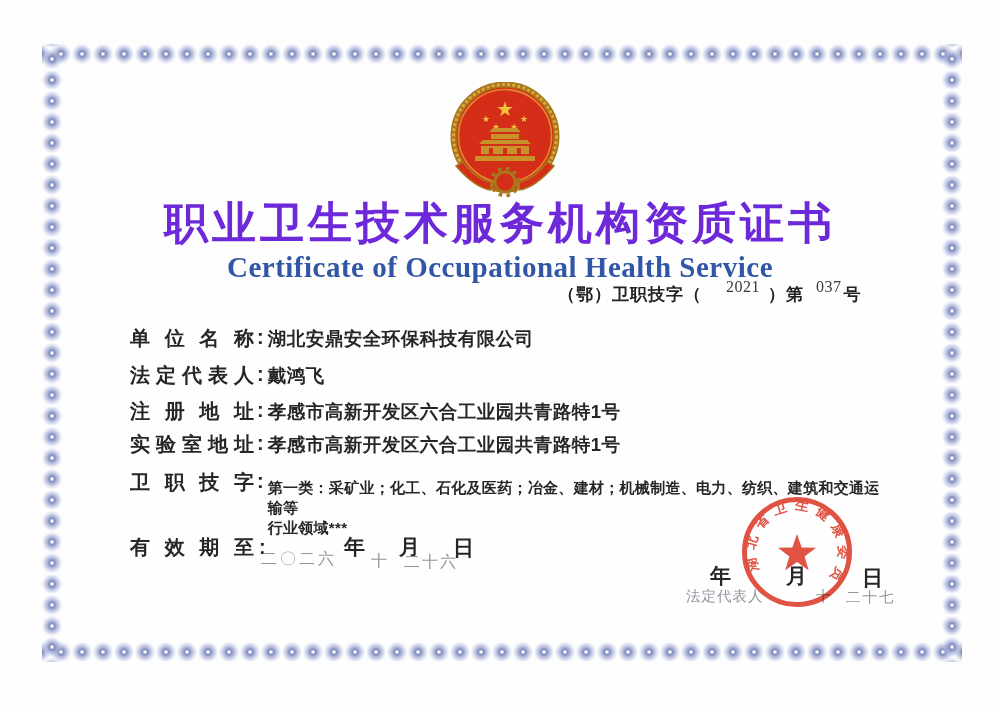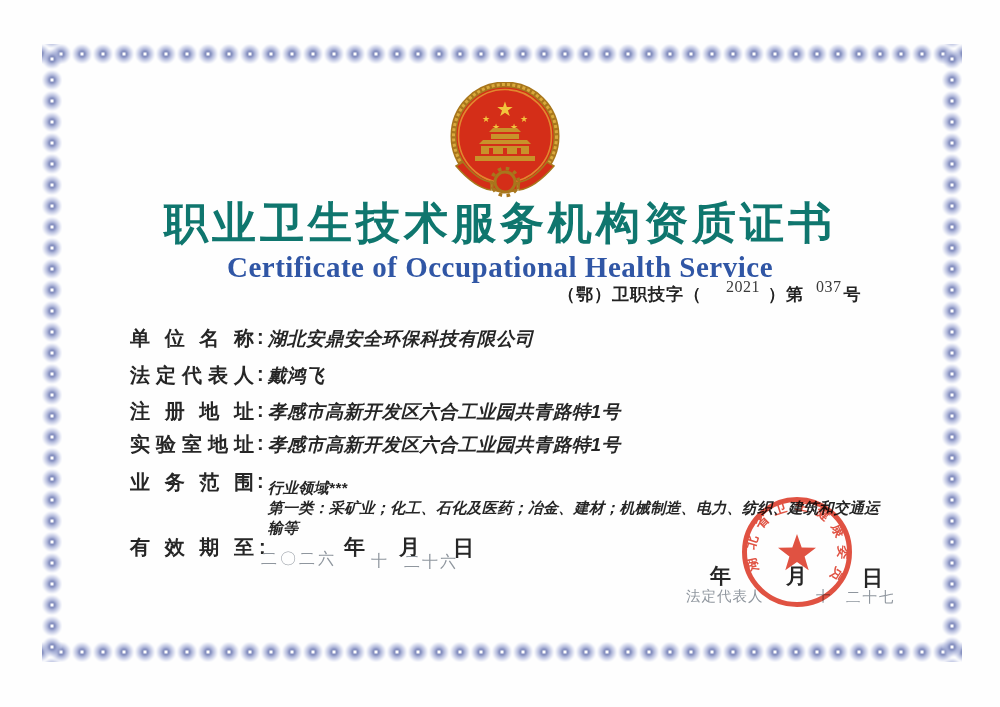--- a/index.html
+++ b/index.html
@@ -24,21 +24,21 @@
   .lace.bottom{left:0;bottom:0;width:100%;height:20px;}
   .lace.left{left:0;top:0;width:20px;height:100%;}
   .lace.right{right:0;top:0;width:20px;height:100%;}
 
   
   .emblem{position:absolute;left:445px;top:82px;width:120px;height:124px;}
 
   
   .title-cn{
     position:absolute;left:0;top:199px;width:100%;text-align:center;
-    font-size:44px;font-weight:bold;color:#0f766e;letter-spacing:4px;line-height:1.1;
+    font-size:44px;font-weight:bold;color:#6d28d9;letter-spacing:4px;line-height:1.1;
   }
   .title-en{
     position:absolute;left:0;top:251px;width:100%;text-align:center;
     font-family:"Liberation Serif","DejaVu Serif",serif;
     font-size:29px;font-weight:bold;color:#3056a5;letter-spacing:.5px;
   }
 
   
   .cert-no{
     position:absolute;left:558px;top:283px;width:360px;
@@ -59,21 +59,21 @@
   .row.r2{top:37px;}
   .row.r3{top:73px;}
   .row.r4{top:106px;}
   .row.r5{top:144px;}
   .label{
     display:inline-block;width:124px;vertical-align:top;
     text-align:justify;text-align-last:justify;
     font-size:20px;font-weight:bold;color:#262626;
   }
   .colon{display:inline-block;font-size:20px;font-weight:bold;color:#262626;padding:1px 4px 0 3px;vertical-align:top;}
-  .value{display:inline-block;font-size:18.5px;font-weight:bold;color:#262626;letter-spacing:.5px;vertical-align:top;padding-top:1px;font-style:italic;}
+  .value{display:inline-block;font-size:18.5px;font-weight:bold;color:#262626;letter-spacing:.5px;vertical-align:top;padding-top:1px;}
   .row.r5 .value{font-size:15px;letter-spacing:.3px;padding-top:9px;line-height:20px;white-space:normal;width:620px;}
   .scope-line{display:block;}
 
   
   .validity{position:absolute;left:130px;top:531px;width:520px;height:48px;}
   .validity .label{position:absolute;left:0;top:3px;}
   .validity .colon{position:absolute;left:126px;top:4px;}
   .vunit{position:absolute;font-size:21px;font-weight:bold;color:#262626;}
   .vstamp{position:absolute;font-size:16px;color:#8f969e;letter-spacing:3px;white-space:nowrap;}
   .validity .vstamp.y{left:131px;top:18px;}
@@ -158,21 +158,21 @@
     <div class="row r2">
       <span class="label">法定代表人</span><span class="colon">:</span><span class="value">戴鸿飞</span>
     </div>
     <div class="row r3">
       <span class="label">注册地址</span><span class="colon">:</span><span class="value">孝感市高新开发区六合工业园共青路特1号</span>
     </div>
     <div class="row r4">
       <span class="label">实验室地址</span><span class="colon">:</span><span class="value">孝感市高新开发区六合工业园共青路特1号</span>
     </div>
     <div class="row r5">
-      <span class="label">业务范围</span><span class="colon">:</span><span class="value"><span class="scope-line">行业领域***</span><span class="scope-line">第一类：采矿业；化工、石化及医药；冶金、建材；机械制造、电力、纺织、建筑和交通运输等</span></span>
+      <span class="label">卫职技字</span><span class="colon">:</span><span class="value"><span class="scope-line">第一类：采矿业；化工、石化及医药；冶金、建材；机械制造、电力、纺织、建筑和交通运输等</span><span class="scope-line">行业领域***</span></span>
     </div>
   </div>
 
   <div class="validity">
     <span class="label">有效期至</span>
     <span class="colon">:</span>
     <span class="vstamp y">二〇二六</span>
     <span class="vunit y">年</span>
     <span class="vstamp m">十</span>
     <span class="vunit m">月</span>

